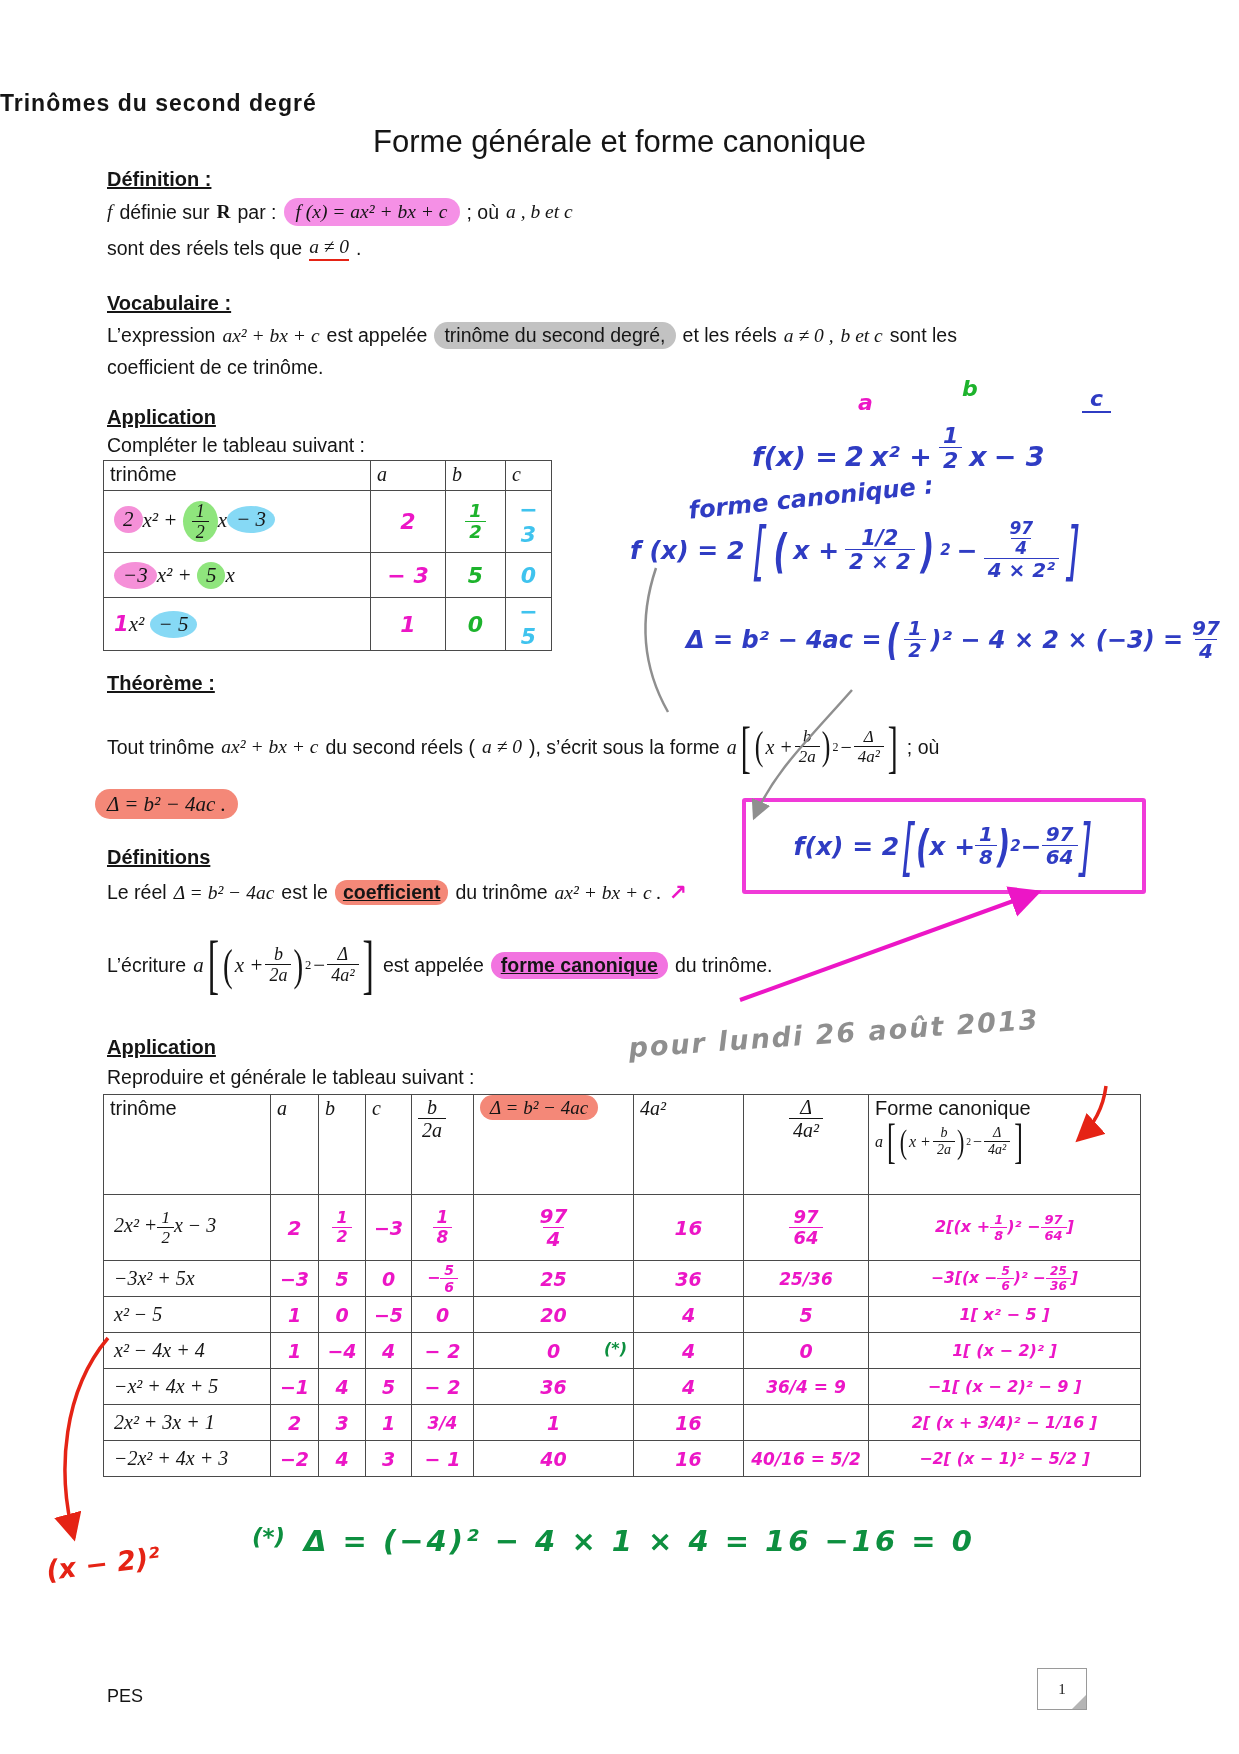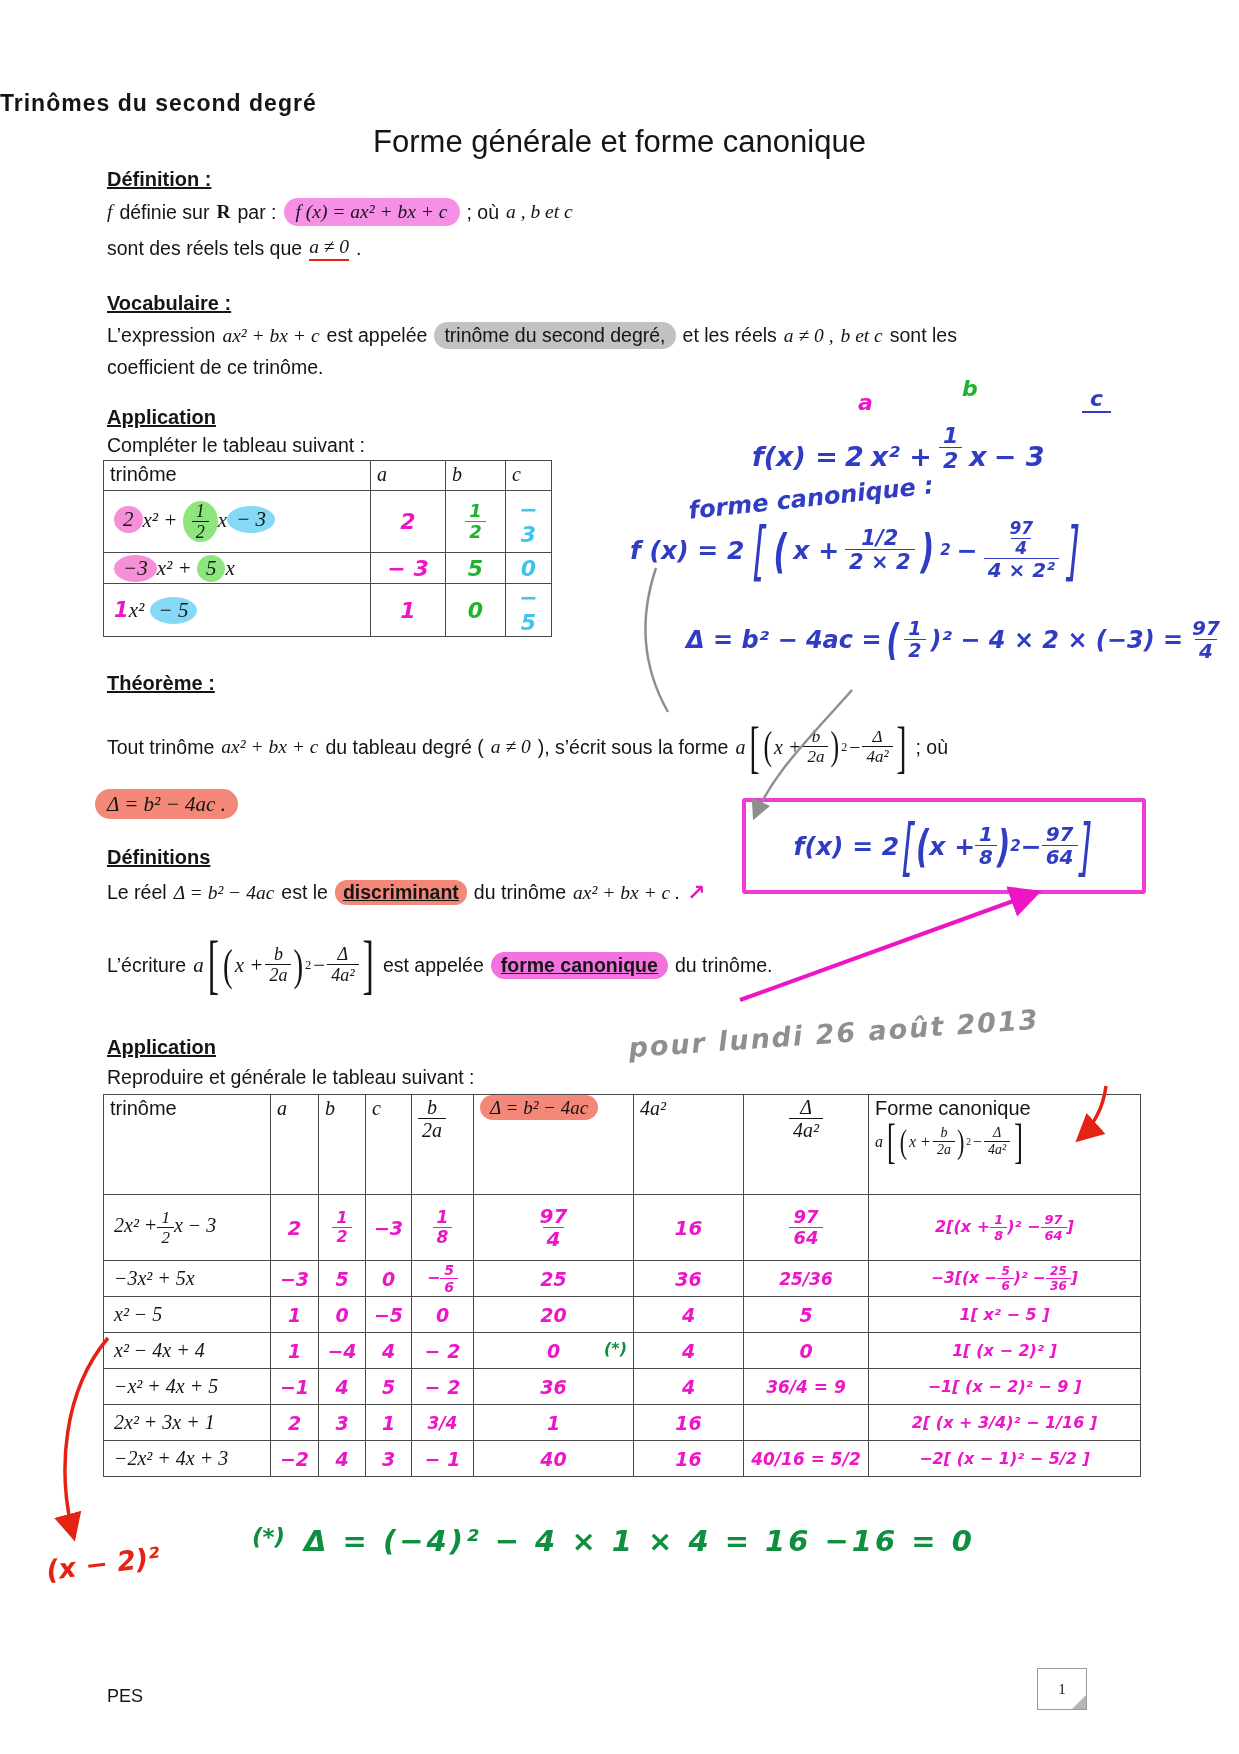--- a/index.html
+++ b/index.html
@@ -106,21 +106,21 @@
                   <span class="fd">2</span>
                 </span></span><span>x</span><span class="ell ellb">− 3</span>
         </td>
         <td class="hand pink" style="font-size:22px">2</td>
         <td class="hand green"><span class="fr" style="font-size:18px">
                 <span class="fn">1</span>
                 <span class="fd">2</span>
               </span></td>
         <td class="hand cyan" style="font-size:22px">− 3</td>
       </tr>
-      <tr style="height:31px">
+      <tr style="height:45px">
         <td class="tdl mi" style="font-size:21px">
           <span class="ell ellp">−3</span><span>x² +</span>
           <span class="ell ellg">5</span><span>x</span>
         </td>
         <td class="hand pink" style="font-size:22px">− 3</td>
         <td class="hand green" style="font-size:22px">5</td>
         <td class="hand cyan" style="font-size:22px">0</td>
       </tr>
       <tr style="height:33px">
         <td class="tdl mi" style="font-size:21px">
@@ -186,21 +186,21 @@
     <span class="fr" style="font-size:20px">
         <span class="fn">97</span>
         <span class="fd">4</span>
       </span>
   </div>
 
   <div class="abs hdg" style="left:107px;top:672px">Théorème :</div>
   <div class="abs bl" style="left:107px;top:708px;height:78px">
     <span>Tout trinôme</span>
     <span class="mi">ax² + bx + c</span>
-    <span>du tableau degré (</span>
+    <span>du second réels (</span>
     <span class="mi">a ≠ 0</span>
     <span>), s’écrit sous la forme</span>
     <span class="fwrap mr" style="font-size:20px">
       <span class="mi">a</span>
         <span class="bk" style="font-size:30px">[</span>
         <span class="pr" style="font-size:26px">(</span>
         <span class="mi">x +</span>
         <span class="fr mi" style="font-size:17px">
           <span class="fn">b</span>
           <span class="fd">2a</span>
@@ -239,21 +239,21 @@
         </span>
       <span class="bk" style="font-size:33px">]</span>
     </div>
   </div>
 
   <div class="abs hdg" style="left:107px;top:846px">Définitions</div>
   <div class="abs bl" style="left:107px;top:880px">
     <span>Le réel</span>
     <span class="mi">Δ = b² − 4ac</span>
     <span>est le</span>
-    <span class="pill-salmon2">discriminant</span>
+    <span class="pill-salmon2">coefficient</span>
     <span>du trinôme</span>
     <span class="mi">ax² + bx + c .</span>
     <span class="hand pink" style="font-size:22px">↗</span>
   </div>
   <div class="abs bl" style="left:107px;top:924px;height:82px">
     <span>L’écriture</span>
     <span class="fwrap mr" style="font-size:21px">
       <span class="mi">a</span>
         <span class="bk" style="font-size:34px">[</span>
         <span class="pr" style="font-size:29px">(</span>

